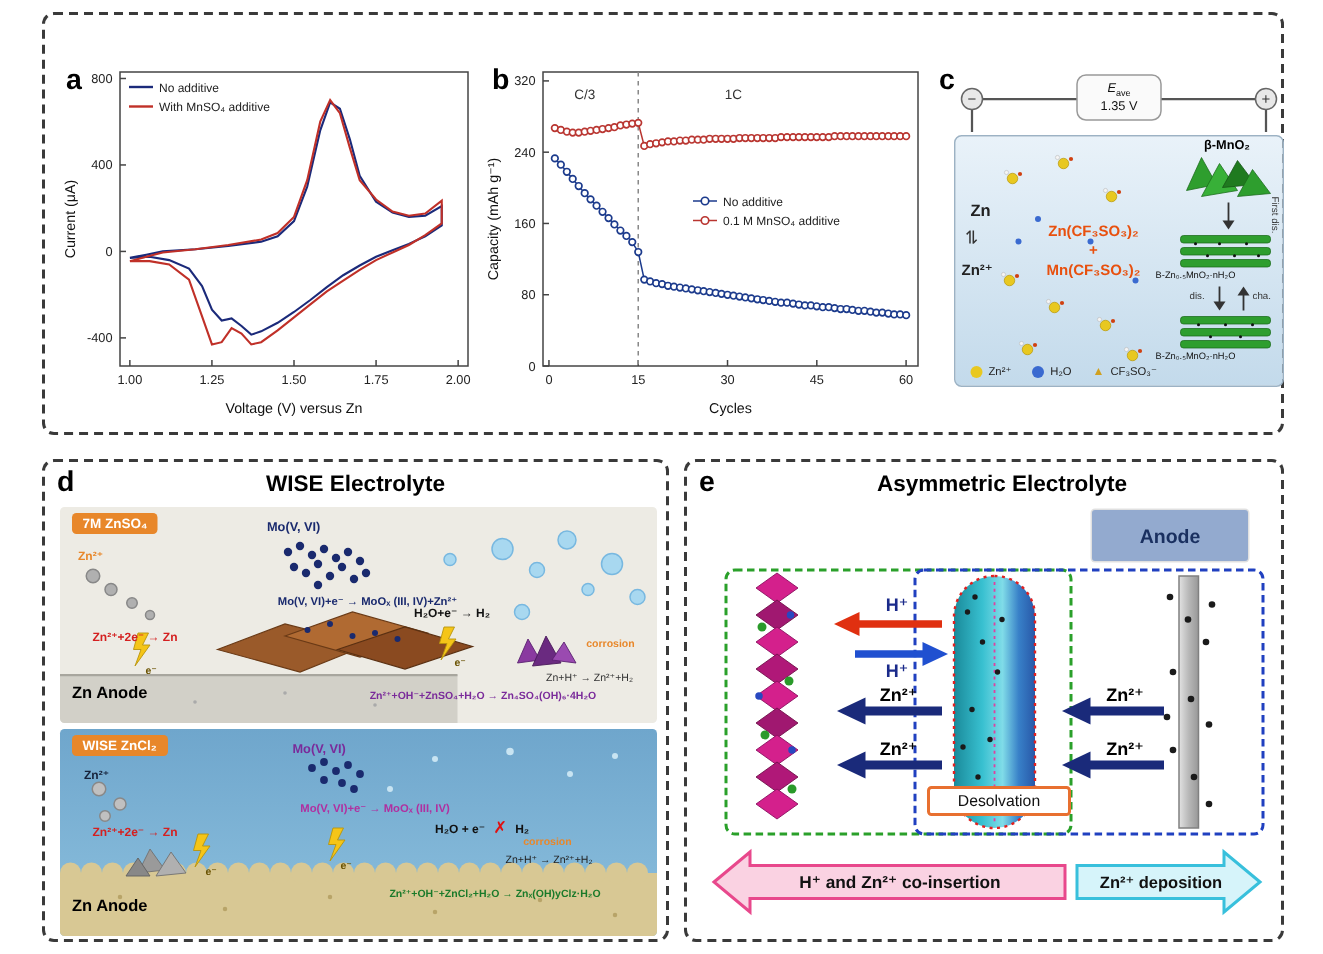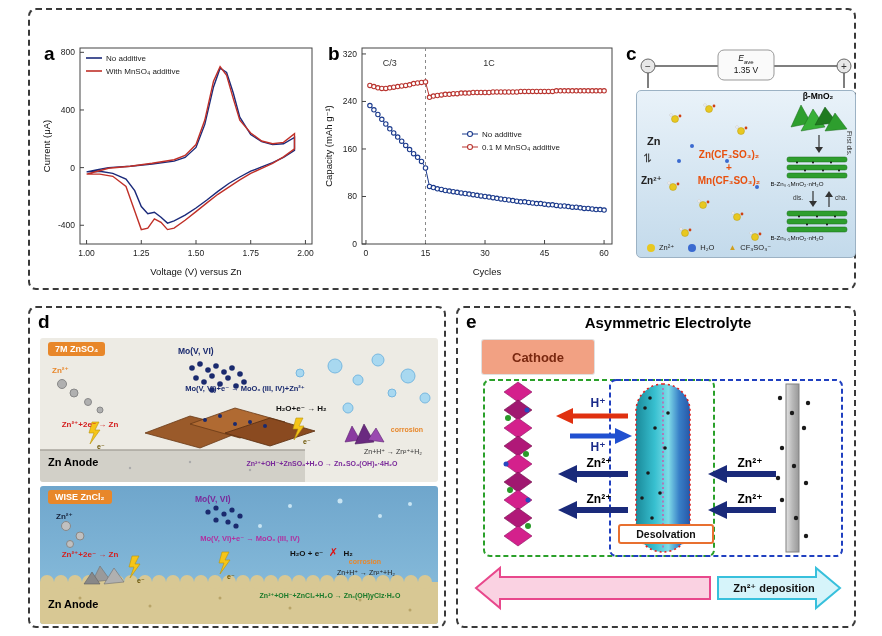--- a/index.html
+++ b/index.html
@@ -20,21 +20,21 @@
   .t8{font-size:8px}.t85{font-size:8.5px}.t9{font-size:10px}.t10{font-size:10px}.t11{font-size:11px}.t115{font-size:11.5px}.t12{font-size:12px}.t13{font-size:13px}
   .vert{writing-mode:vertical-rl}
   .badge{display:inline-block;background:#e8872a;color:#fff;font-weight:bold;font-size:9px;padding:2px 7px;border-radius:3px}
   .scene{border-radius:3px;overflow:hidden}
   .scene-top{background:#edebe4}
   .scene-bottom{background:linear-gradient(180deg,#6fa6cc 0%,#8cc0de 100%)}
   .red-t{color:#d42020}.navy-t{color:#1a2a6e}.orange-t{color:#e8872a}
   .purple-t{color:#7a2a9a}.magenta-t{color:#b030a0}.green-t{color:#1a7a2a}
   .salt-t{color:#e8500e}
   .hdr{display:flex;align-items:center;justify-content:center;border-radius:2px;box-shadow:0 0 0 1px rgba(0,0,0,.12)}
-  .desolv{background:#fff;border:2px solid #e87030;border-radius:3px;display:flex;align-items:center;justify-content:center;font-weight:bold;font-size:10.5px;color:#111}
+  .desolv{background:#fff;border:2px solid #e87030;border-radius:3px;display:flex;align-items:center;justify-content:center;font-weight:normal;font-size:10.5px;color:#111}
   .legend-row{display:flex;align-items:center;gap:14px}
   .legend-item{display:flex;align-items:center;gap:4px;font-size:7.5px;color:#222}
   .dot{width:8px;height:8px;border-radius:50%;display:inline-block}
 </style>
 </head>
 <body>
 
 <div class="canvas">
 
   <div class="abs dashed-box" style="left:28px;top:8px;width:828px;height:282px"></div>
@@ -354,20 +354,21 @@
         <span class="legend-item">
             <span style="color:#d0a020;font-size:8px">▲</span>
             <span>CF₃SO₃⁻</span>
           </span>
       </div>
     </div>
   </div>
 
   <div class="abs dashed-box" style="left:28px;top:306px;width:418px;height:322px">
     <span class="abs panel-label" style="left:8px;top:4px">d</span>
+    <div class="abs sub-title" style="left:0;top:6px;width:414px">WISE Electrolyte</div>
 
     <div class="abs scene scene-top" style="left:10px;top:30px;width:398px;height:144px">
       <svg class="abs" style="left:0;top:0" width="398" height="144">
         <rect x="0" y="112" width="265" height="32" fill="#d2d0c8"></rect>
         <line x1="0" y1="112" x2="265" y2="112" stroke="#a8a69e" stroke-width="1.5"></line>
         <circle cx="30" cy="122" r="1.2" fill="#aaa"></circle>
           <circle cx="90" cy="130" r="1.2" fill="#aaa"></circle>
           <circle cx="150" cy="124" r="1.2" fill="#aaa"></circle>
           <circle cx="210" cy="132" r="1.2" fill="#aaa"></circle>
         <g>
@@ -418,21 +419,21 @@
         <g>
           <polygon points="305,104 312,88 320,102" fill="#8a3aa0" stroke="#5a2070" stroke-width="0.6"></polygon>
           <polygon points="315,106 324,86 334,104" fill="#6a2a80" stroke="#4a1a5a" stroke-width="0.6"></polygon>
           <polygon points="328,102 336,90 344,104" fill="#9a4ab0" stroke="#5a2070" stroke-width="0.6"></polygon>
         </g>
       </svg>
       <span class="abs badge" style="left:8px;top:4px">7M ZnSO₄</span>
       <div class="abs b t8 orange-t" style="left:12px;top:28px">Zn²⁺</div>
       <div class="abs ctr b t8 red-t" style="left:0px;top:82px;width:100px">Zn²⁺+2e⁻ → Zn</div>
       <div class="abs b t85 navy-t" style="left:138px;top:8px">Mo(V, VI)</div>
-      <div class="abs ctr b t75 navy-t" style="left:95px;top:46px;width:220px">Mo(V, VI)+e⁻ → MoOₓ (III, IV)+Zn²⁺</div>
+      <div class="abs ctr b t75 navy-t" style="left:95px;top:58px;width:220px">Mo(V, VI)+e⁻ → MoOₓ (III, IV)+Zn²⁺</div>
       <div class="abs b t8" style="left:236px;top:66px;color:#111">H₂O+e⁻ → H₂</div>
       <div class="abs b t7" style="left:57px;top:105px;color:#6a5200">e⁻</div>
       <div class="abs b t7" style="left:263px;top:100px;color:#6a5200">e⁻</div>
       <div class="abs ctr b t7 orange-t" style="left:338px;top:88px;width:58px">corrosion</div>
       <div class="abs ctr t7" style="left:310px;top:110px;width:86px;color:#333">Zn+H⁺ → Zn²⁺+H₂</div>
       <div class="abs ctr b t7 purple-t" style="left:168px;top:122px;width:228px">Zn²⁺+OH⁻+ZnSO₄+H₂O → Zn₄SO₄(OH)₆·4H₂O</div>
       <div class="abs b t11" style="left:8px;top:118px;color:#000">Zn Anode</div>
     </div>
 
     <div class="abs scene scene-bottom" style="left:10px;top:178px;width:398px;height:138px">
@@ -524,22 +525,22 @@
       <div class="abs ctr t7" style="left:278px;top:83px;width:96px;color:#222">Zn+H⁺ → Zn²⁺+H₂</div>
       <div class="abs ctr b t7 green-t" style="left:185px;top:106px;width:210px">Zn²⁺+OH⁻+ZnCl₂+H₂O → Znₓ(OH)yClz·H₂O</div>
       <div class="abs b t11" style="left:8px;top:112px;color:#000">Zn Anode</div>
     </div>
   </div>
 
   <div class="abs dashed-box" style="left:456px;top:306px;width:400px;height:322px">
     <span class="abs panel-label" style="left:8px;top:4px">e</span>
     <div class="abs sub-title" style="left:12px;top:6px;width:396px">Asymmetric Electrolyte</div>
 
-    <div class="abs hdr" style="left:24px;top:32px;width:112px;height:34px;background:#f2a183">
-      <span class="b t13" style="color:#7a2810">Cathode</span>
+    <div class="abs hdr" style="left:270px;top:32px;width:104px;height:34px;background:#93aacf">
+      <span class="b t13" style="color:#1a3060">Anode</span>
     </div>
 
     <svg class="abs" style="left:12px;top:70px" width="376" height="182">
       <defs>
         <linearGradient id="memgrad" x1="0" y1="0" x2="1" y2="0">
           <stop offset="0" stop-color="#1a8a9a"></stop>
             <stop offset="0.35" stop-color="#38c0d0"></stop>
           <stop offset="0.6" stop-color="#80dce8"></stop>
             <stop offset="0.8" stop-color="#3880c8"></stop>
           <stop offset="1" stop-color="#2858a8"></stop>
@@ -629,16 +630,17 @@
     <div class="abs ctr b t12" style="left:116px;top:148px;width:50px;color:#000">Zn²⁺</div>
     <div class="abs ctr b t12" style="left:116px;top:184px;width:50px;color:#000">Zn²⁺</div>
     <div class="abs ctr b t12" style="left:262px;top:148px;width:60px;color:#000">Zn²⁺</div>
     <div class="abs ctr b t12" style="left:262px;top:184px;width:60px;color:#000">Zn²⁺</div>
     <div class="abs desolv" style="left:160px;top:216px;width:96px;height:20px">Desolvation</div>
 
     <svg class="abs" style="left:12px;top:254px" width="376" height="52">
       <polygon points="6,26 30,6 30,15 240,15 240,37 30,37 30,46" fill="#fad2e2" stroke="#e8488c" stroke-width="2"></polygon>
       <polygon points="370,26 346,6 346,15 248,15 248,37 346,37 346,46" fill="#d6f4fa" stroke="#38c0dc" stroke-width="2"></polygon>
     </svg>
+    <div class="abs ctr b t115" style="left:42px;top:273px;width:200px;color:#111">H⁺ and Zn²⁺ co-insertion</div>
     <div class="abs ctr b t11" style="left:258px;top:274px;width:116px;color:#111">Zn²⁺ deposition</div>
   </div>
 
 </div>
 
 </body></html>

